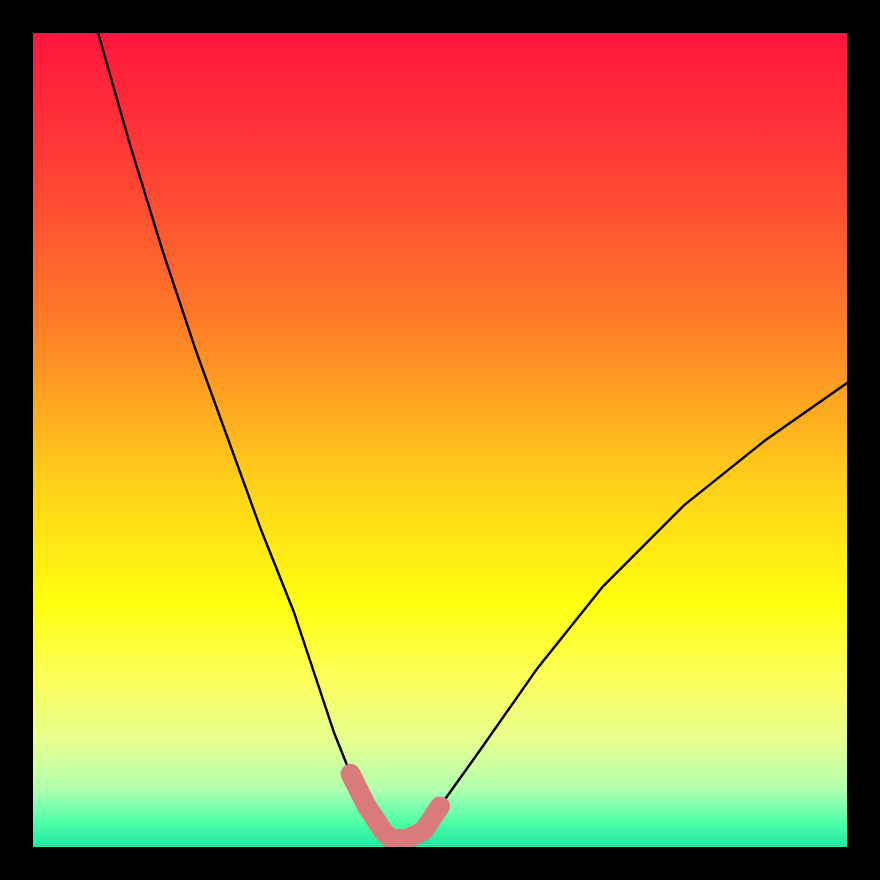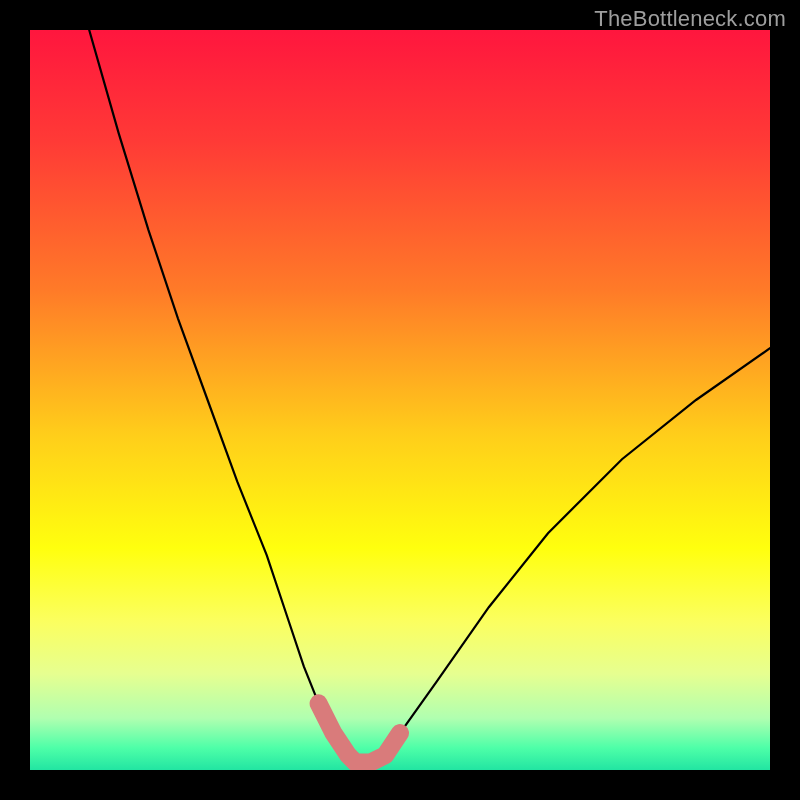--- a/index.html
+++ b/index.html
@@ -54,21 +54,20 @@
     left: 0;
     width: 740px;
     height: 740px;
   }
 </style>
 </head>
 <body>
 
 <div class="frame">
 
-  <div class="watermark">TheBottleneck.com</div>
 
   <div class="plot-area">
     <svg class="curve" viewBox="0 0 740 740" preserveAspectRatio="none">
       <path id="main-curve" fill="none" stroke="#000" stroke-width="2.2" stroke-linecap="round" d="M59.2 0.0 L88.8 103.6 L118.4 199.8 L148.0 288.6 L177.6 370.0 L207.2 451.4 L236.8 525.4 L259.0 592.0 L273.8 636.4 L288.6 673.4 L303.4 703.0 L318.2 725.2 L325.6 732.6 L340.4 732.6 L355.2 725.2 L370.0 703.0 L407.0 651.2 L458.8 577.2 L518.0 503.2 L592.0 429.2 L666.0 370.0 L740.0 318.2"></path>
       <path id="highlight-curve" fill="none" stroke="#d97b7b" stroke-width="18" stroke-linecap="round" stroke-linejoin="round" d="M288.6 673.4 L303.4 703.0 L318.2 725.2 L325.6 732.6 L340.4 732.6 L355.2 725.2 L370.0 703.0"></path>
     </svg>
   </div>
 
 </div>
 

